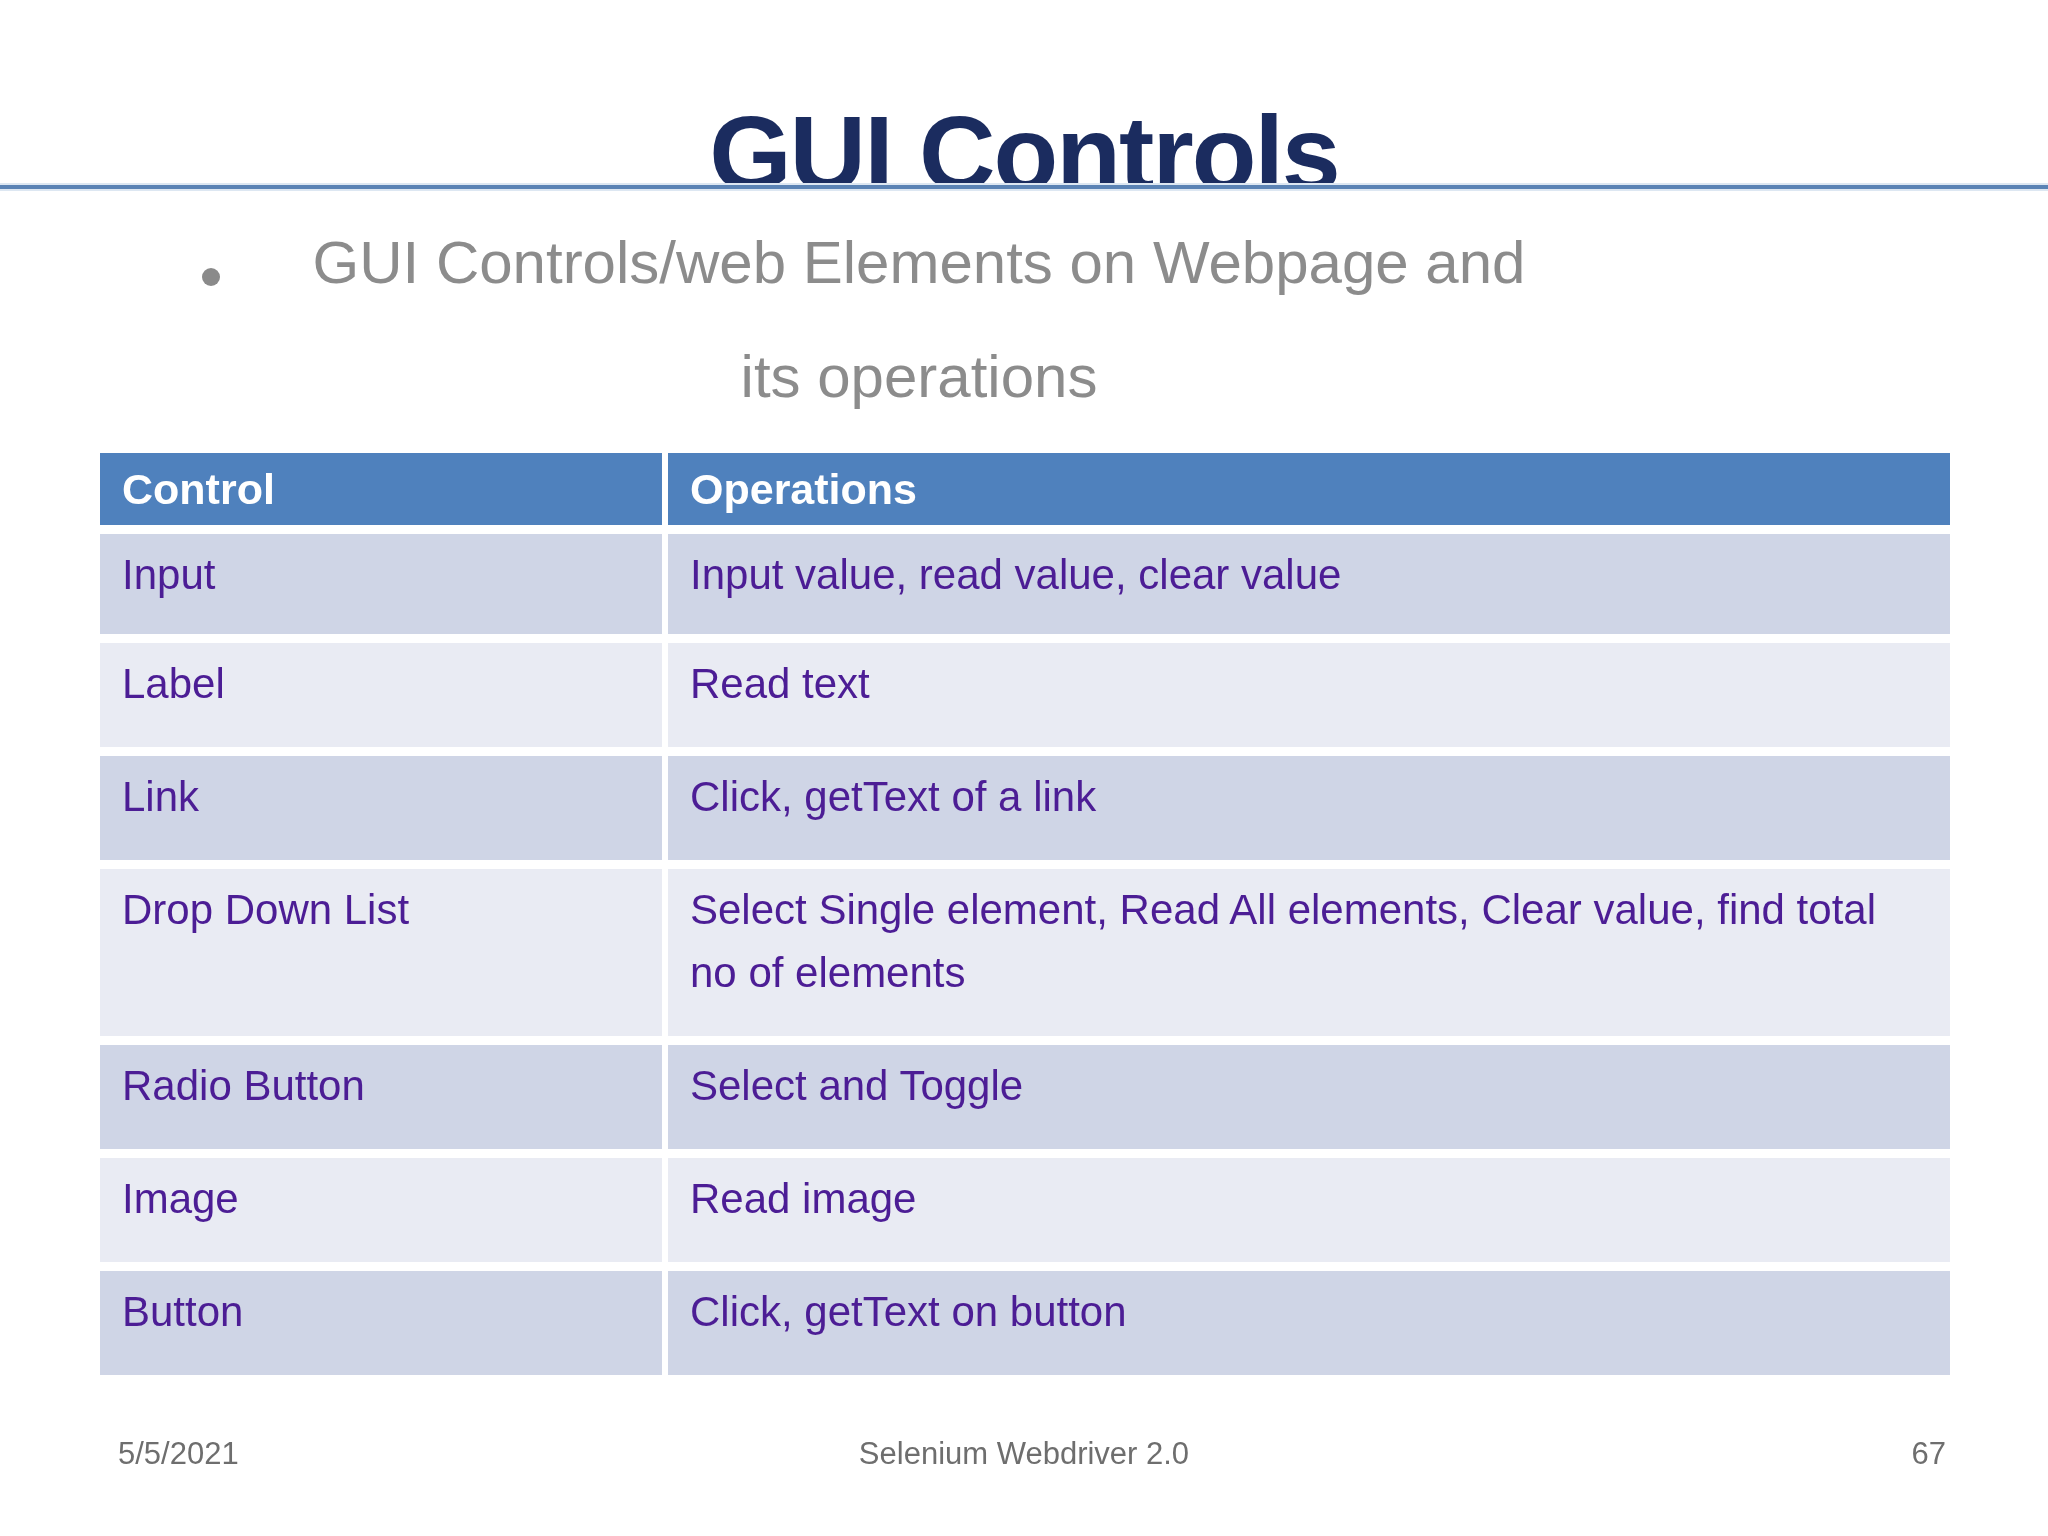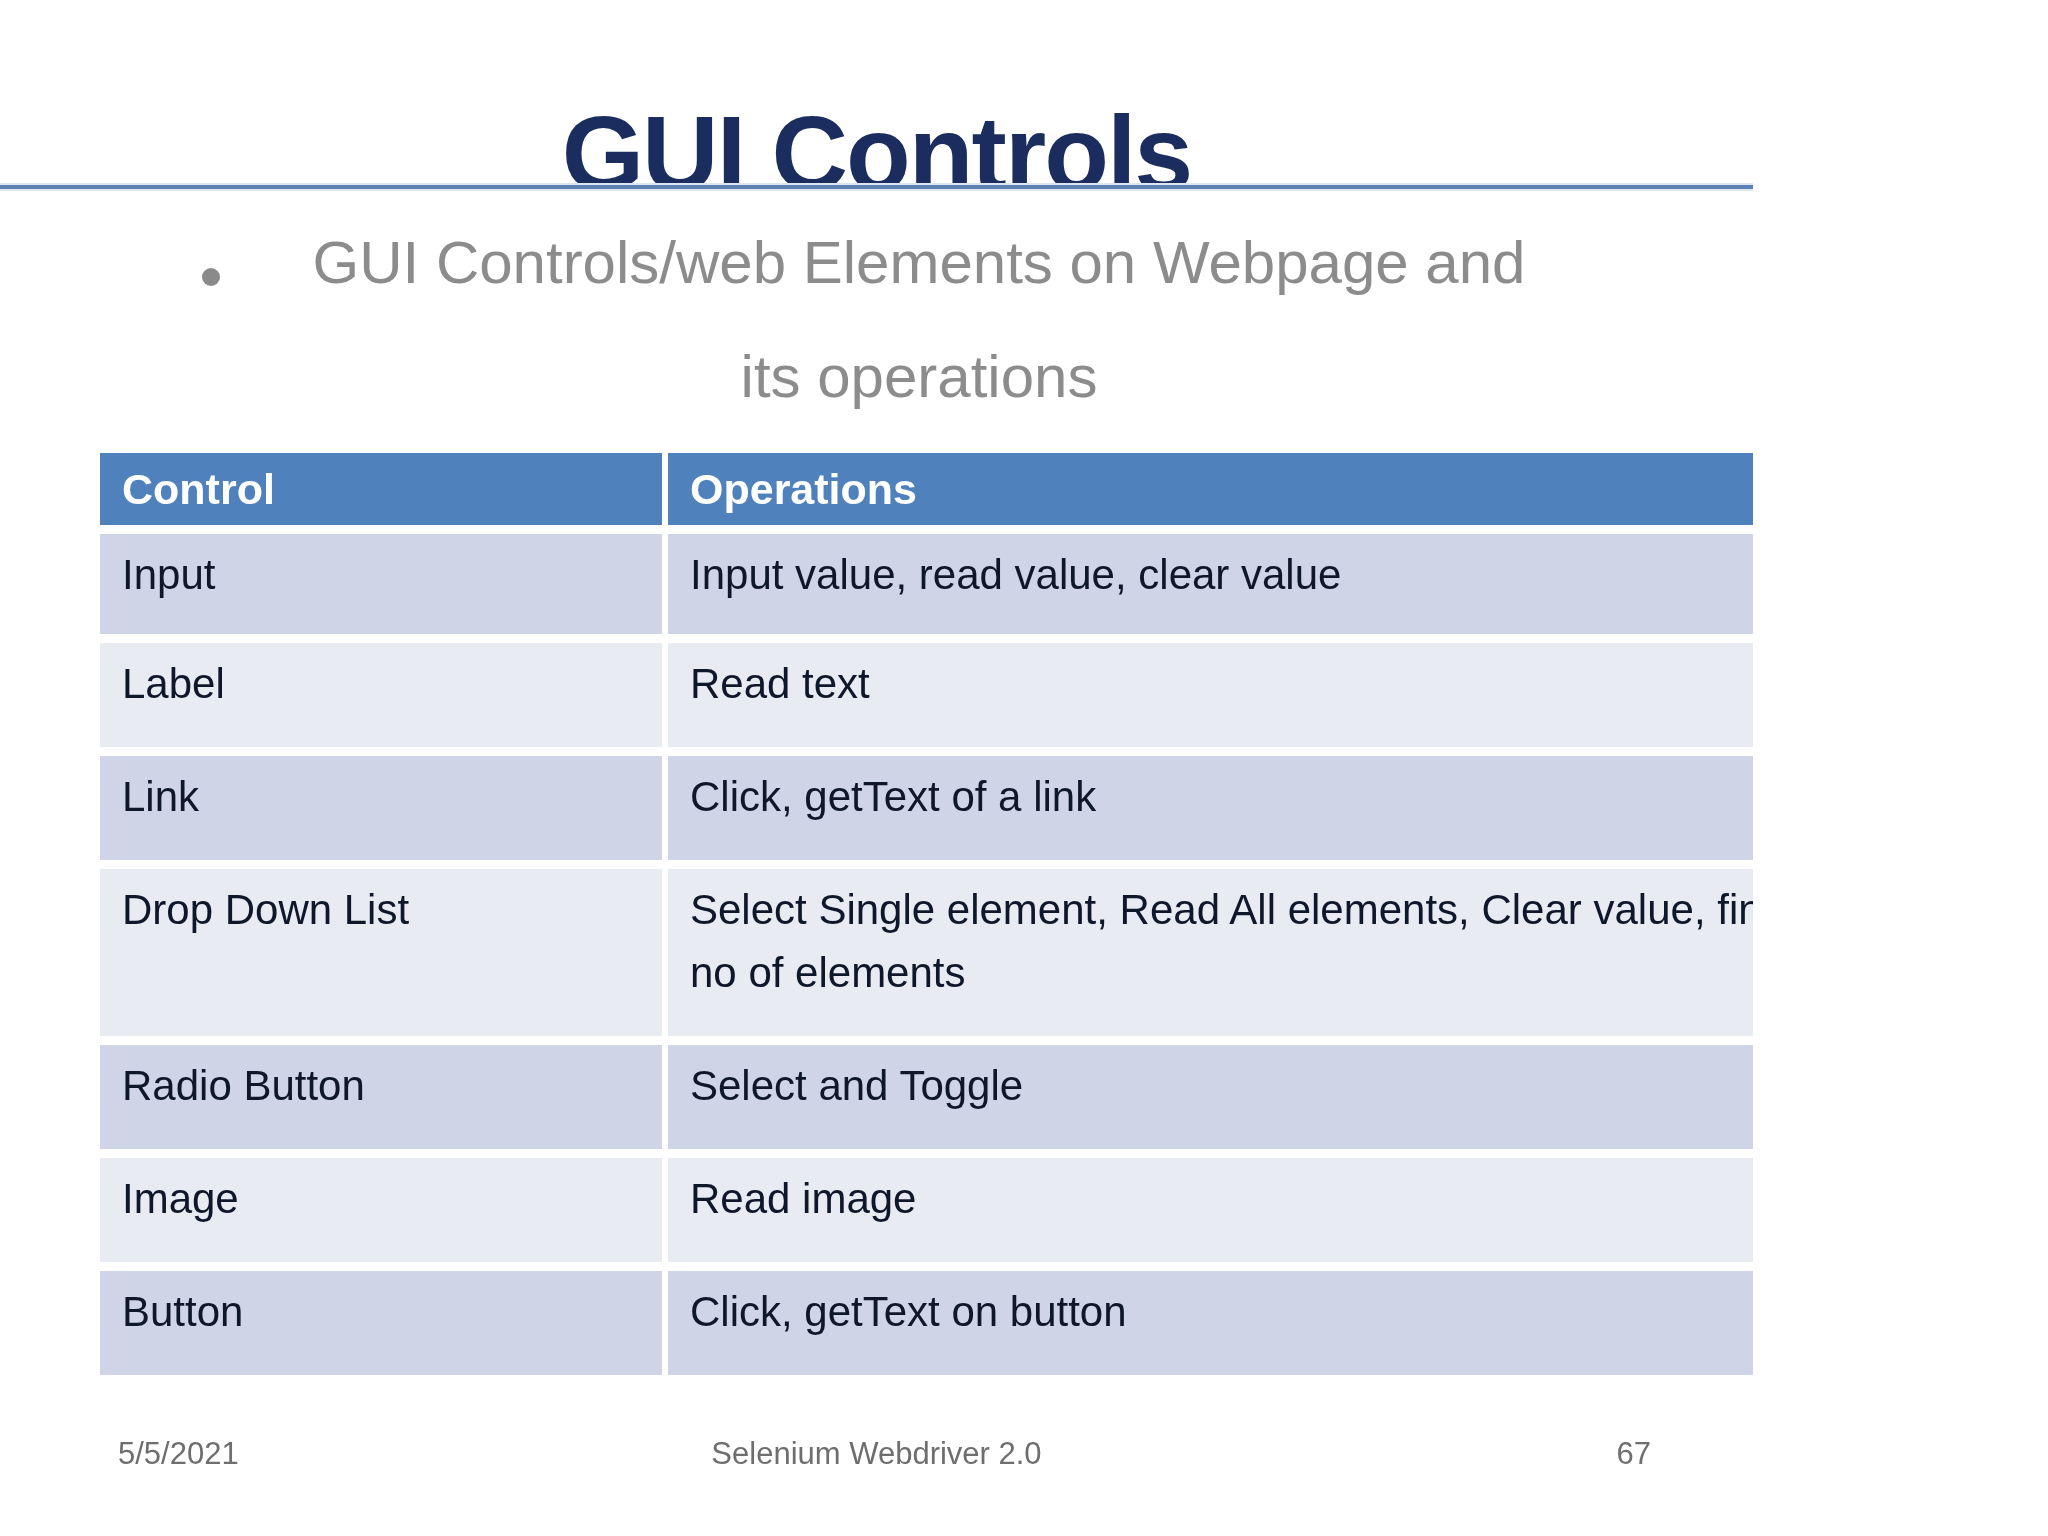--- a/index.html
+++ b/index.html
@@ -1,18 +1,18 @@
 <!DOCTYPE html>
 <html style="--title: #1B2C5F; --header_bg: #4F81BD; --band_dark: #CFD5E6; --band_light: #E9EBF3; --rule: #5B83B5; --body_gray: #8C8C8C; --footer_gray: #6E6E6E;"><head>
 <meta charset="utf-8">
 <style>
   html,body{margin:0;padding:0;background:#ffffff;}
   .slide{
     position:relative;
-    width:1753px;height:1536px;
+    width:2048px;height:1536px;
     background:#ffffff;
     overflow:hidden;
     font-family:"Liberation Sans", sans-serif;
     text-decoration:underline;
   }
 
   
   .page-title{
     position:absolute;top:14px;left:0;width:100%;
     text-align:center;
@@ -53,21 +53,21 @@
   .controls-table td{text-align:left;box-sizing:border-box;}
   .controls-table thead th{
     background:var(--header_bg,#4F81BD);
     color:#ffffff;font-size:43px;font-weight:bold;
     height:72px;vertical-align:middle;
     padding:0 28px 0 22px;
   }
   .controls-table thead th:first-child,
   .controls-table tbody td:first-child{border-right:6px solid #ffffff;}
   .controls-table tbody td{
-    font-size:42px;color:#0f172a;
+    font-size:42px;color:#4c1d95;
     vertical-align:top;line-height:1.5;
     padding:9px 34px 32px 22px;
     height:50px;
   }
   .controls-table tbody tr:nth-child(odd)  td{background:var(--band_dark,#CFD5E6);}
   .controls-table tbody tr:nth-child(even) td{background:var(--band_light,#E9EBF3);}
   .controls-table tbody tr:nth-child(1) td{padding-bottom:28px;}
   .controls-table tbody tr:nth-child(8) td{padding-bottom:56px;}
 
   

